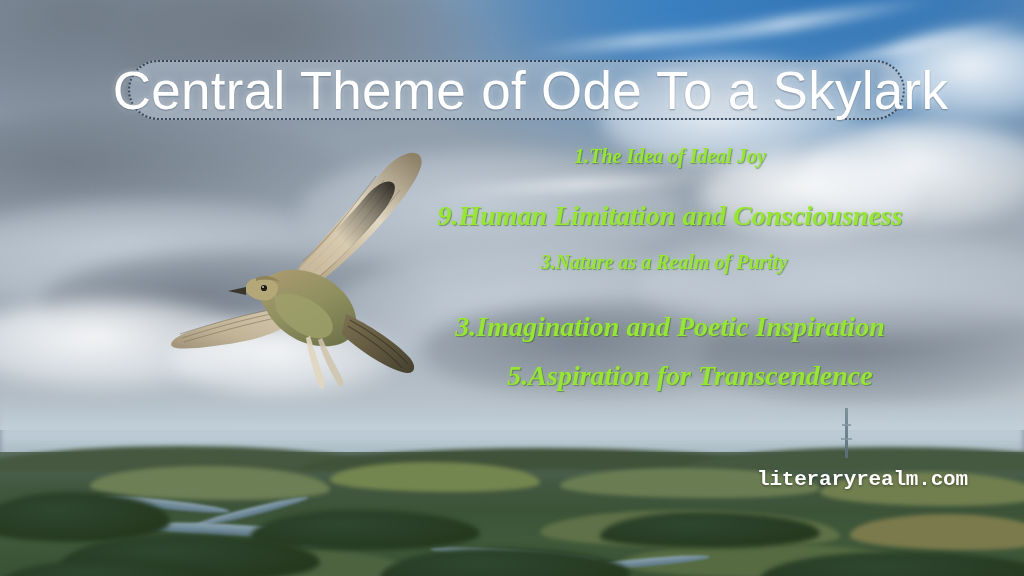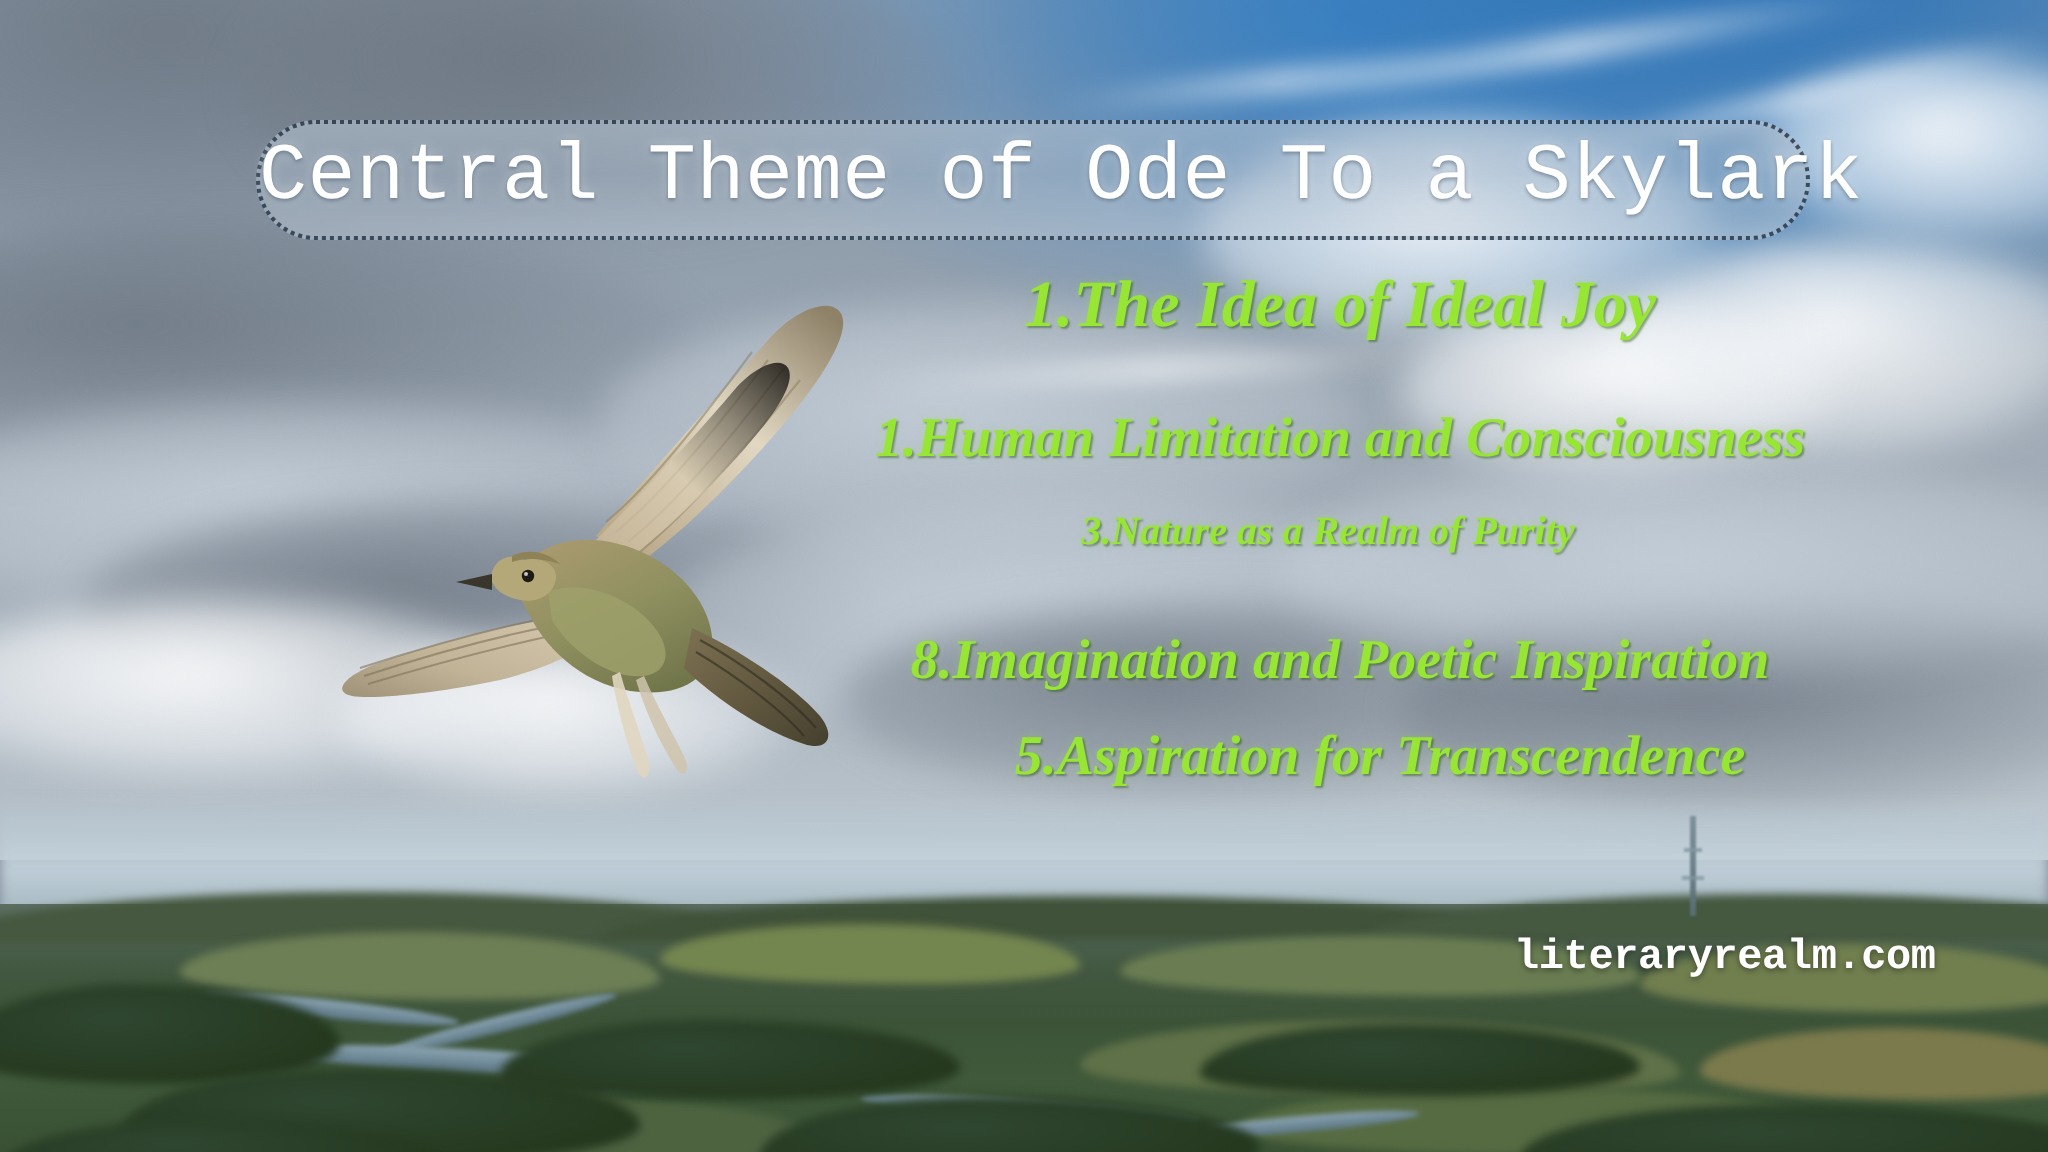--- a/index.html
+++ b/index.html
@@ -55,40 +55,40 @@
   
   .banner {
     position:absolute; left:128px; top:60px; width:777px; height:60px;
     border-radius:30px / 30px;
     background:linear-gradient(180deg, rgba(178,192,206,.62) 0%, rgba(168,184,200,.50) 45%, rgba(196,208,220,.46) 100%);
     border:2px dotted rgba(30,45,62,.78);
     display:flex; align-items:center; justify-content:center;
     backdrop-filter:blur(1px);
   }
   .banner-title {
-    font-family:Liberation Mono, monospace;
-    font-size:40px; line-height:1; letter-spacing:.3px;
+    font-family:Liberation Sans, sans-serif;
+    font-size:53px; line-height:1; letter-spacing:.3px;
     color:#ffffff; white-space:nowrap;
     text-shadow:0 1px 2px rgba(60,80,100,.55), 0 0 6px rgba(255,255,255,.35);
     margin-left:28px;
   }
 
   
   .themes {
     position:absolute; left:380px; top:134px; width:580px;
     display:flex; flex-direction:column; align-items:center;
   }
   .theme {
     font-family:"Liberation Serif", serif;
     font-style:italic; font-weight:bold;
     font-size:29px; line-height:1.05;
     color:#96e633; white-space:nowrap;
     text-shadow:1px 1px 1px rgba(40,70,30,.45), 0 0 5px rgba(150,230,51,.25);
   }
-  .theme.i1 { margin-top:2px;  font-size:33px; }
+  .theme.i1 { margin-top:12px;  font-size:20px; }
   .theme.i2 { margin-top:34px; font-size:28px; }
   .theme.i3 { margin-top:22px; font-size:20px; margin-right:12px; }
   .theme.i4 { margin-top:39px; font-size:28px; }
   .theme.i5 { margin-top:19px; font-size:28px; margin-right:8px;margin-left:48px; }
 
   
   .watermark {
     position:absolute; left:757px; top:468px;
     font-family:Liberation Mono, monospace;
     font-size:21px; font-weight:bold; color:#ffffff;
@@ -241,21 +241,21 @@
     <path d="M140 186 C144 200 150 216 154 230 C156 238 152 242 149 236 C144 224 138 202 136 188 Z" fill="#e0d6c0" opacity="0.9"></path>
     <path d="M152 188 C158 202 166 216 172 228 C176 236 171 240 168 234 C160 222 152 204 148 190 Z" fill="#cfc4ab" opacity="0.85"></path>
   </svg>
 
   <div class="banner">
     <span class="banner-title">Central Theme of Ode To a Skylark</span>
   </div>
 
   <div class="themes">
     <div class="theme i1">1.The Idea of Ideal Joy</div>
-    <div class="theme i2">1.Human Limitation and Consciousness</div>
+    <div class="theme i2">9.Human Limitation and Consciousness</div>
     <div class="theme i3">3.Nature as a Realm of Purity</div>
-    <div class="theme i4">8.Imagination and Poetic Inspiration</div>
+    <div class="theme i4">3.Imagination and Poetic Inspiration</div>
     <div class="theme i5">5.Aspiration for Transcendence</div>
   </div>
 
   <div class="watermark">literaryrealm.com</div>
 
 </div>
 
 </body></html>

